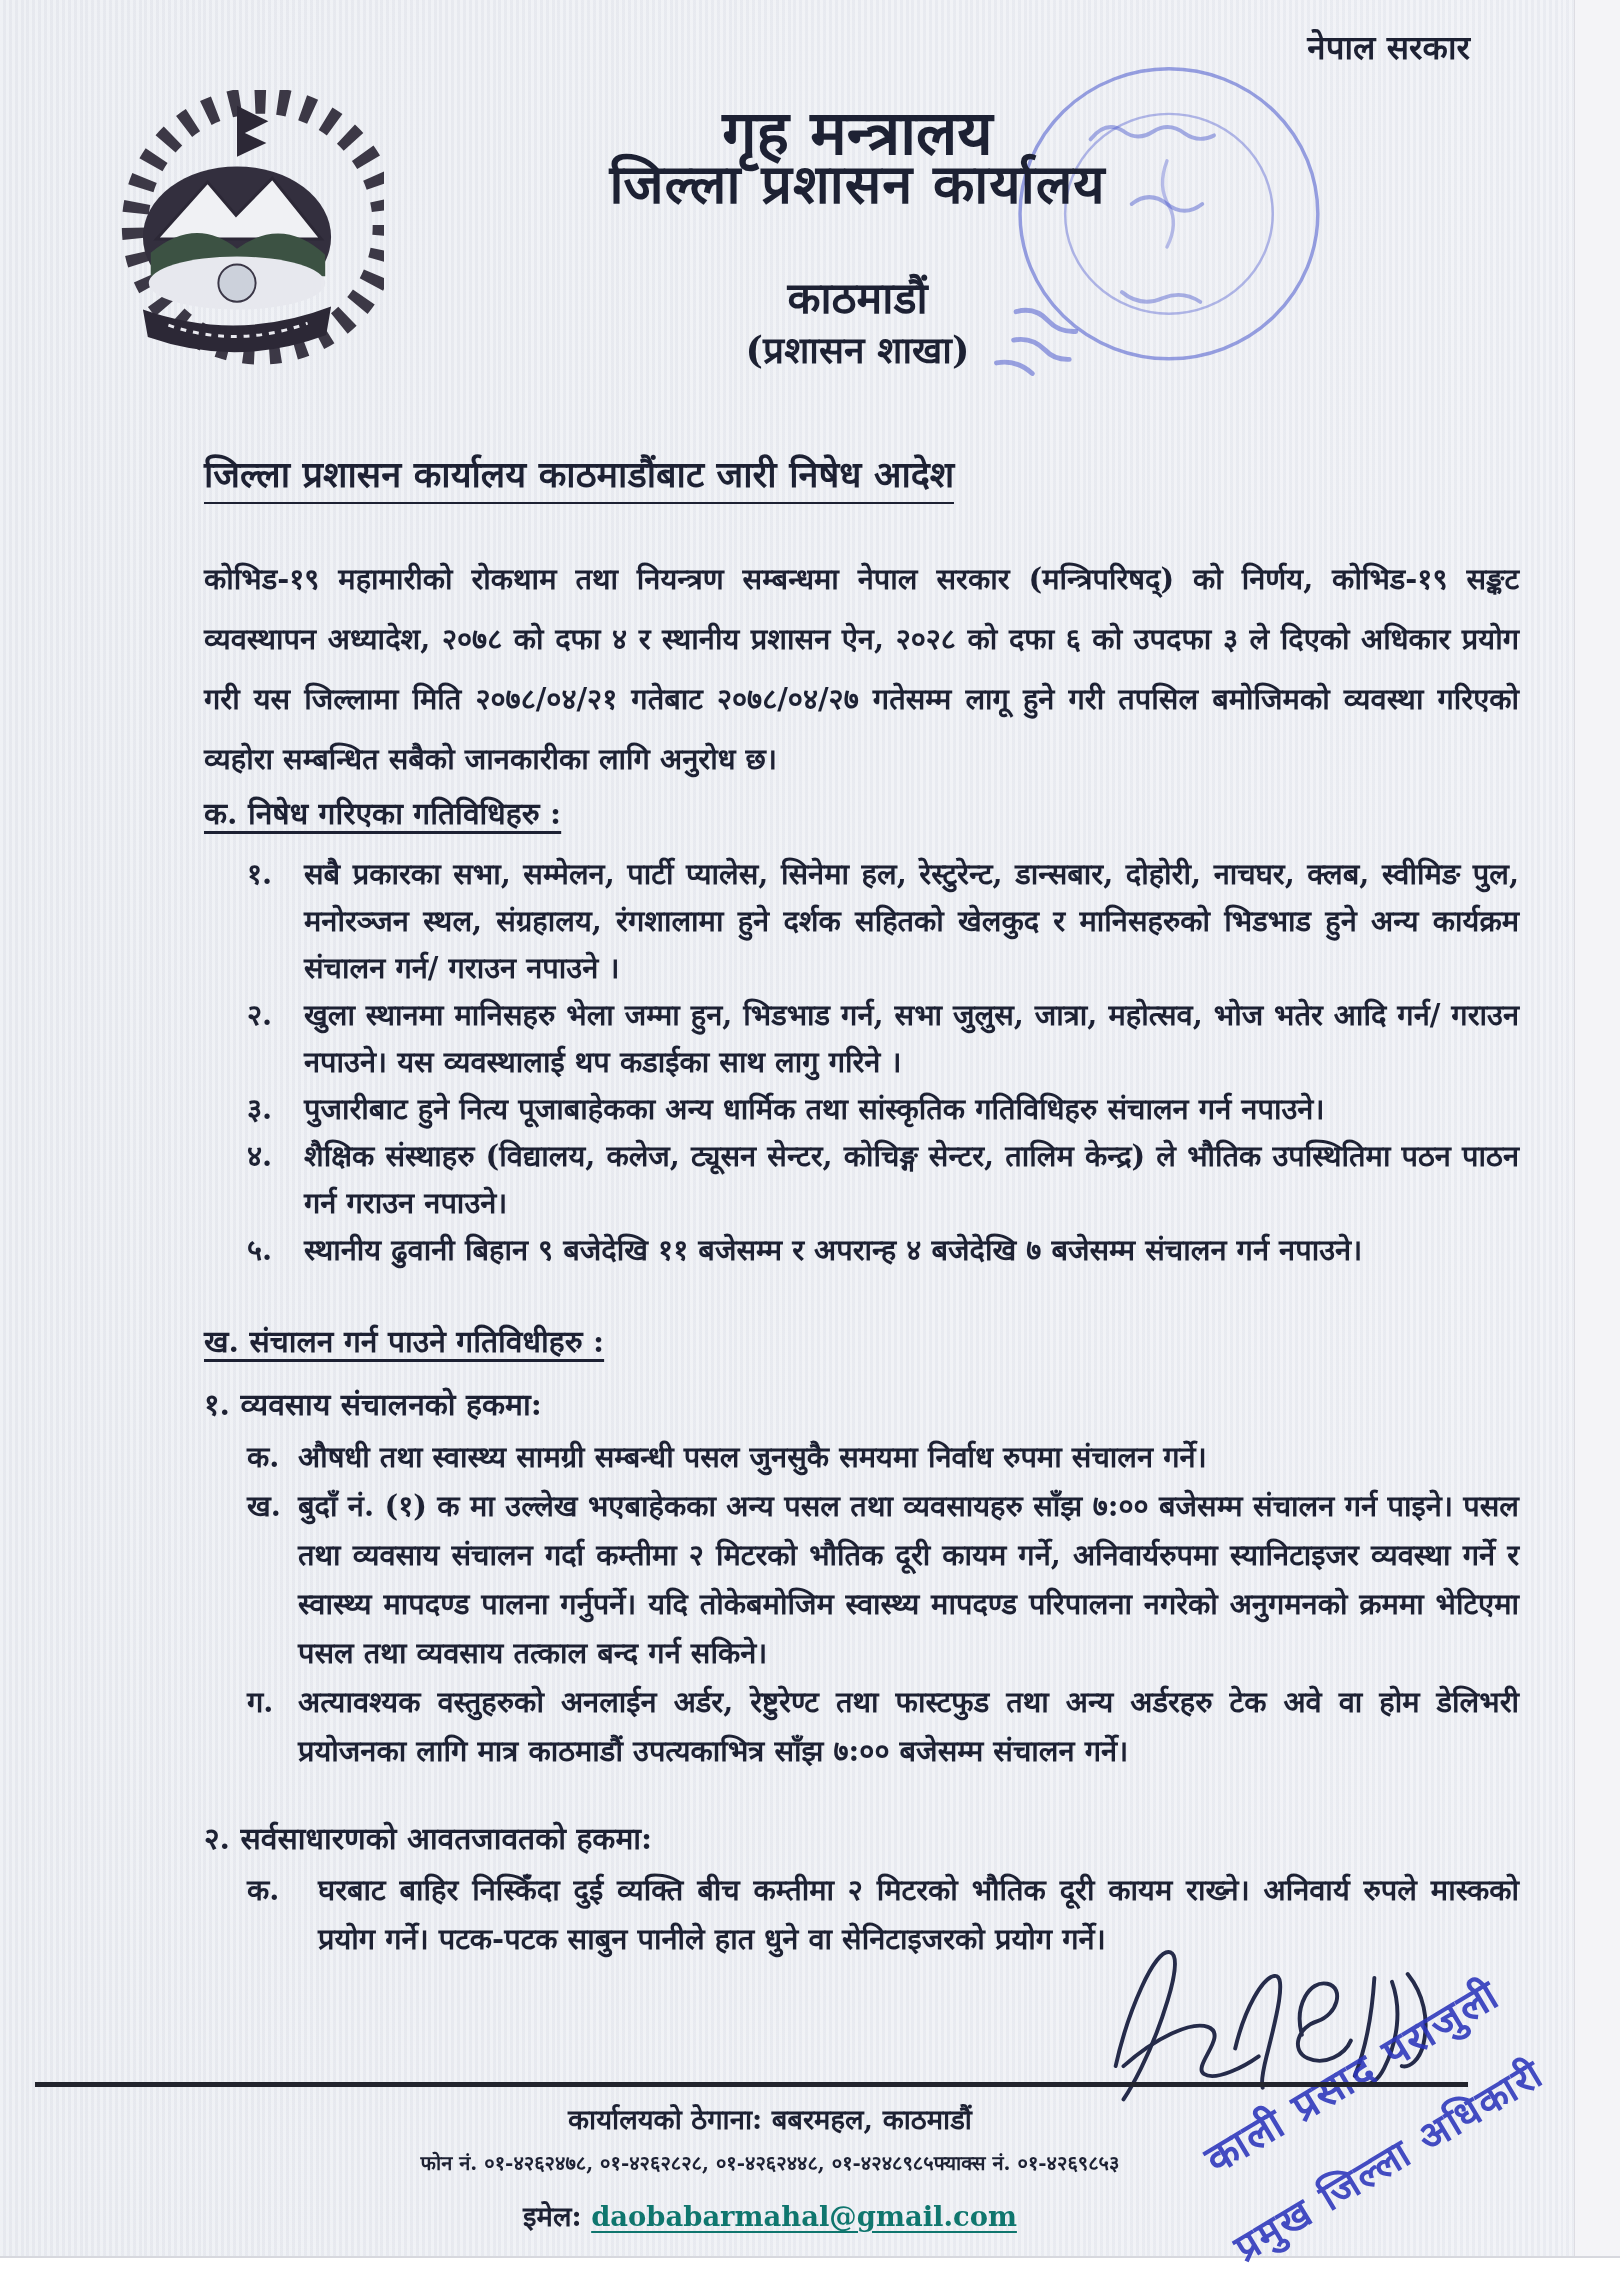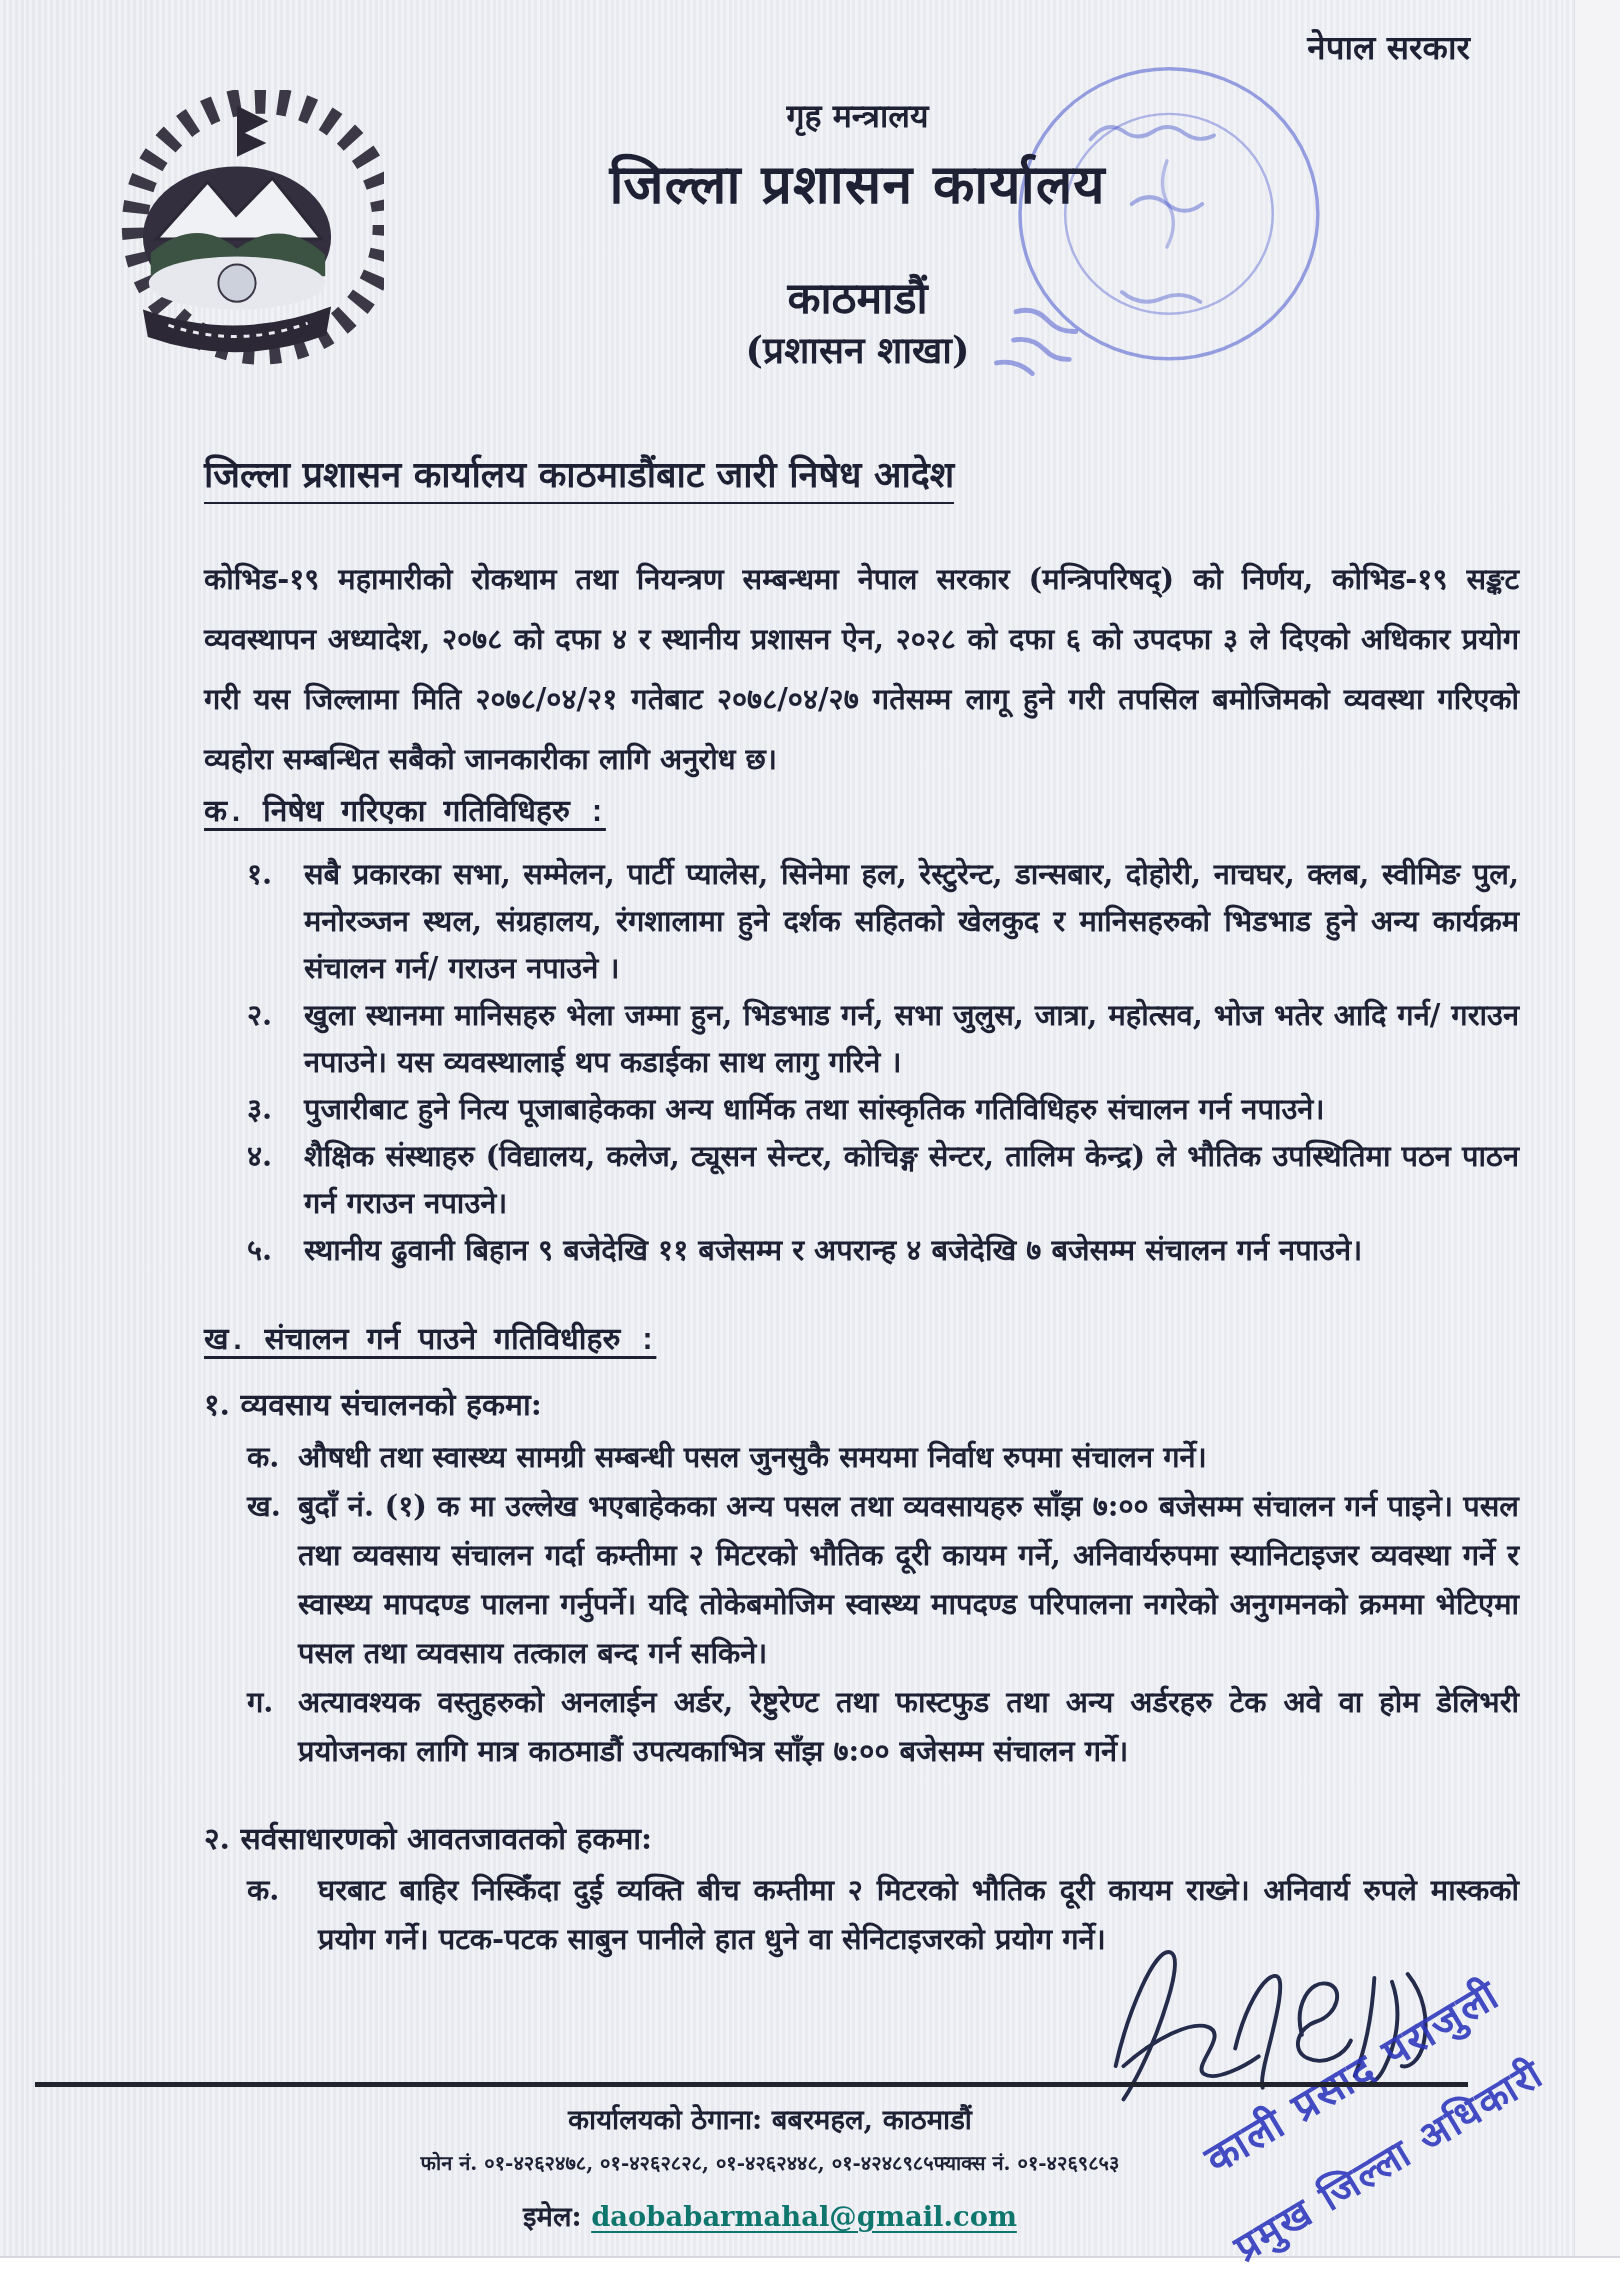--- a/index.html
+++ b/index.html
@@ -15,34 +15,34 @@
   .paper::after{
     content:"";position:absolute;inset:0;pointer-events:none;
     background:repeating-linear-gradient(90deg,rgba(255,255,255,.22) 0 2.9px,rgba(120,125,150,.04) 2.9px 5.9px);
   }
   .edge-strip{
     position:absolute;right:0;top:0;width:45px;height:2256px;
     background:#f4f4f7;border-left:1px solid #dddde3;
   }
   .hdr{position:absolute;left:245px;width:1225px;text-align:center;line-height:1.15;}
   .hdr-gov{top:29px;font-size:33px;font-weight:600;text-align:right;}
-  .hdr-min{top:98px;font-size:32px;font-weight:700;}
+  .hdr-min{top:98px;font-size:61px;font-weight:700;}
   .hdr-office{top:153px;font-size:54px;font-weight:700;letter-spacing:1px;}
   .hdr-district{top:274px;font-size:43px;font-weight:700;}
   .hdr-branch{top:329px;font-size:37px;font-weight:700;}
   .doc-title{
     position:absolute;left:204px;top:449px;width:1315px;text-align:left;
     font-size:36px;font-weight:700;
   }
   .doc-title span{border-bottom:2.9px solid #1d2133;padding-bottom:6.9px;}
   .flow{position:absolute;left:204px;width:1315px;font-size:29px;font-weight:600;}
   .intro{top:549px;line-height:60px;text-align:justify;}
   .sec-a{top:790px;line-height:47px;}
   .sec-b{top:1317px;line-height:49px;}
-  .sec-head{font-size:30px;font-weight:700;text-decoration:underline;text-underline-offset:6.9px;text-decoration-thickness:2.5px;margin:0 0 13.7px 0;font-family:Liberation Mono, monospace;}
+  .sec-head{font-size:30px;font-weight:700;text-decoration:underline;text-underline-offset:6.9px;text-decoration-thickness:2.5px;margin:0 0 13.7px 0;}
   .sub-head{font-size:30px;font-weight:700;margin:5.9px 0 3.9px 0;}
   .li{display:flex;text-align:justify;}
   .li .num{flex:none;margin-left:43px;width:57px;}
   .li .txt{flex:1;}
   .sec-b .li .num{width:51px;}
   .sec-b .sub2-gap{margin-top:38px;}
   .sec-b .li-wide .num{width:71px;}
   .footer-rule{position:absolute;left:35px;top:2082px;width:1433px;height:4.9px;background:#22242d;}
   .foot{position:absolute;left:69px;width:1402px;text-align:center;font-size:27.4px;font-weight:600;}
   .foot-address{top:2100px;}

